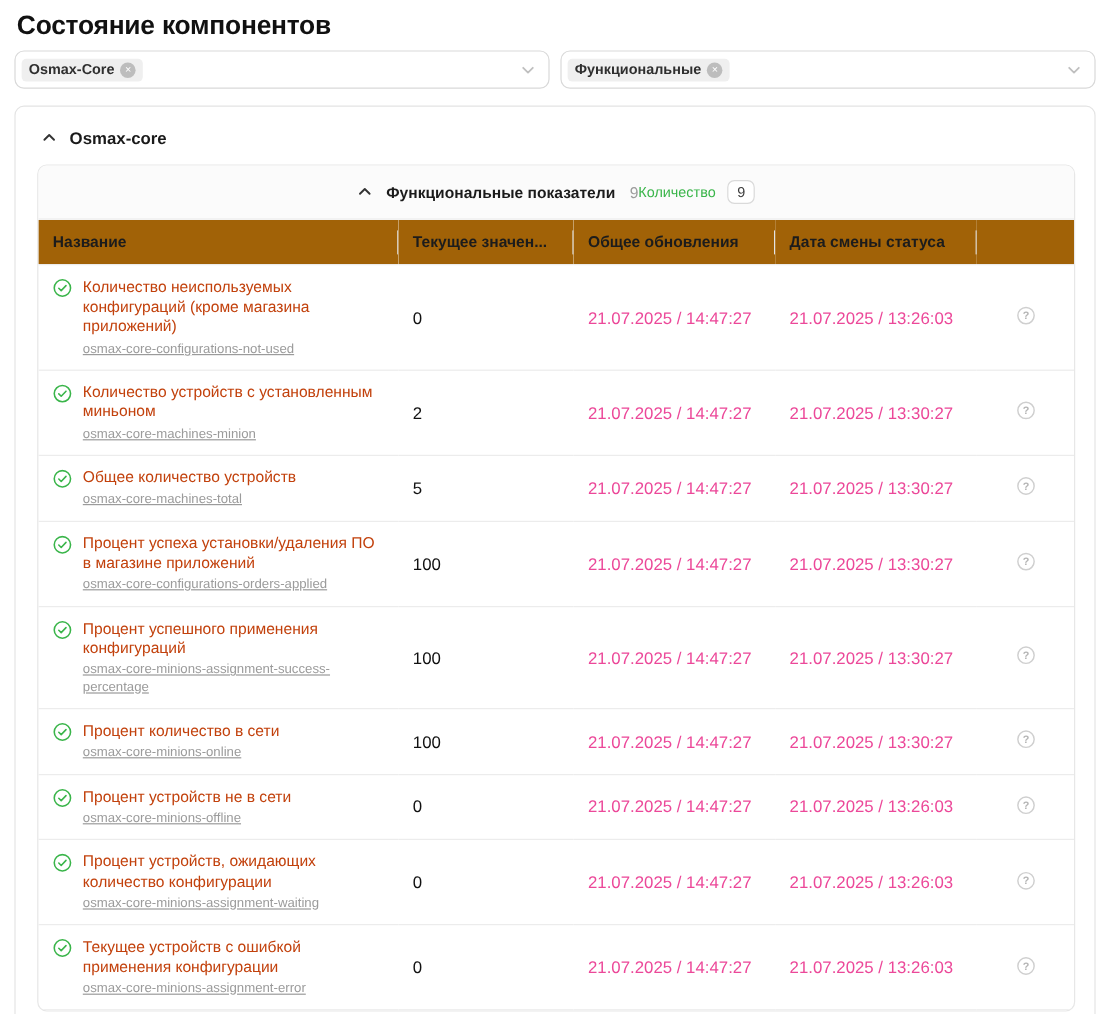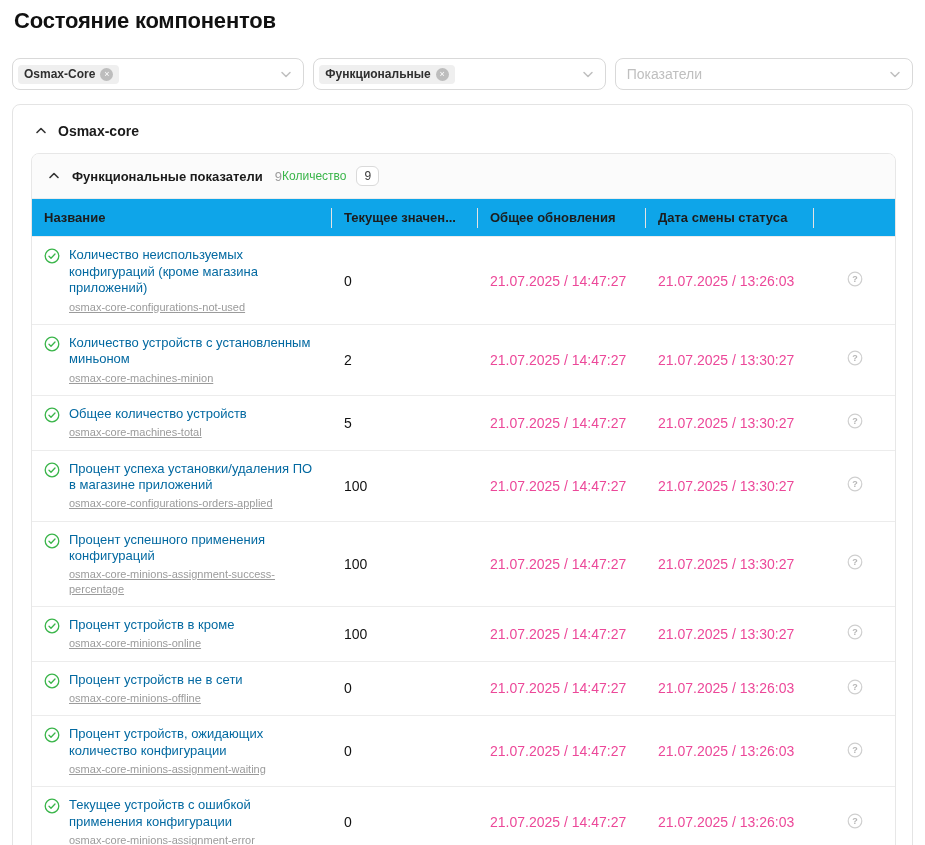--- a/index.html
+++ b/index.html
@@ -9,21 +9,21 @@
     min-height: 845px;
     background: #ffffff;
     color: #1a1a1a;
     font-family: "Liberation Sans", "DejaVu Sans", sans-serif;
   }
   .container { padding: 4px 12px 16px; }
 
   h1.page-title {
     font-size: 22px;
     font-weight: 700;
-    margin: 4px 2px 24px;
+    margin: 4px 2px 8px;
     color: #111;
     letter-spacing: -0.2px;
   }
 
   
   .filters { display:flex; gap:9px; }
   .select {
     flex:1; height:32px;
     border:1px solid #d9d9d9; border-radius:8px;
     background:#fff;
@@ -65,21 +65,21 @@
   }
 
   .section-card {
     border:1px solid #e7e7e7;
     border-radius:8px;
     margin:4px 0 0 2px;
     overflow:hidden;
     background:#fff;
   }
   .section-header {
-    display:flex; align-items:center; justify-content:flex-start;
+    display:flex; align-items:center; justify-content:center;
     padding:12px 16px;
     background:#fbfbfb;
     border-bottom:1px solid #ececec;
     cursor:pointer;
   }
   .sh-left { display:flex; align-items:center; gap:12px; }
   .sh-title { font-size:13px; font-weight:700; color:#1b1b1b; }
   .sh-count { font-size:13px; color:#9c9c9c; }
   .sh-right { display:flex; align-items:center; gap:10px; }
   .status-label { font-size:12px; color:var(--success, #3ab54a); }
@@ -92,40 +92,40 @@
   }
 
   
   table { width:100%; border-collapse:collapse; table-layout:fixed; }
   thead th {
     text-align:left;
     font-size:13px; font-weight:700; color:#1c1c1c;
     padding:11px 12px;
     border-bottom:1px solid #ececec;
     position:relative;
-    background:#0ea5e9;
+    background:#a16207;
     white-space:nowrap; overflow:hidden;
   }
   thead th:not(:last-child)::after {
     content:"";
     position:absolute; right:0; top:50%;
     transform:translateY(-50%);
     width:1px; height:20px;
     background:#e3e3e3;
   }
   tbody td {
     padding:10px 12px;
     border-bottom:1px solid #ececec;
     vertical-align:middle;
     font-size:13px;
   }
   .name-wrap { display:flex; gap:9px; align-items:flex-start; }
   .icon svg { display:block; }
   .icon.check { margin-top:1px; flex:0 0 auto; }
-  .row-name { font-size:13px; line-height:1.26; color:#0369a1; }
+  .row-name { font-size:13px; line-height:1.26; color:#c2410c; }
   .row-code { font-size:11px; line-height:1.3; color:#9b9b9b; margin-top:3px;text-decoration:underline; }
   .td-value { font-size:14px; color:#111; }
   .td-date  { font-size:14px; color:#ec4899; white-space:nowrap; }
   .td-help  { text-align:center; }
   .td-help .icon { display:inline-block; cursor:pointer; }
 </style>
 </head>
 <body>
 
 <div class="container">
@@ -151,28 +151,20 @@
         <span>Функциональные</span>
         <span class="chip-close">×</span>
       </span>
       <span class="chevron">
         <svg width="12" height="12" viewBox="0 0 12 12">
             <polyline points="2,4.5 6,8.5 10,4.5" fill="none" stroke="#bfbfbf" stroke-width="1.5" stroke-linecap="round" stroke-linejoin="round"></polyline>
           </svg>
       </span>
     </div>
 
-    <div class="select placeholder-only">
-      <span class="ph">Показатели</span>
-      <span class="chevron">
-        <svg width="12" height="12" viewBox="0 0 12 12">
-            <polyline points="2,4.5 6,8.5 10,4.5" fill="none" stroke="#bfbfbf" stroke-width="1.5" stroke-linecap="round" stroke-linejoin="round"></polyline>
-          </svg>
-      </span>
-    </div>
 
 
   </div>
 
   <div class="card">
 
     <div class="group-header">
       <span class="chevron">
         <svg width="12" height="12" viewBox="0 0 12 12">
             <polyline points="2,7.5 6,3.5 10,7.5" fill="none" stroke="#333" stroke-width="1.6" stroke-linecap="round" stroke-linejoin="round"></polyline>
@@ -360,21 +352,21 @@
   <tr>
     <td class="td-name">
       <div class="name-wrap">
         <span class="icon check">
           <svg width="16" height="16" viewBox="0 0 16 16">
             <circle cx="8" cy="8" r="6.8" fill="none" stroke="var(--success, #3ab54a)" stroke-width="1.3"></circle>
             <path d="M5 8.2l2 2 4-4.2" fill="none" stroke="var(--success, #3ab54a)" stroke-width="1.3" stroke-linecap="round" stroke-linejoin="round"></path>
           </svg>
         </span>
         <div class="name-texts">
-          <div class="row-name">Процент устройств в кроме</div>
+          <div class="row-name">Процент количество в сети</div>
           <div class="row-code">osmax-core-minions-online</div>
         </div>
       </div>
     </td>
     <td class="td-value">100</td>
     <td class="td-date">21.07.2025 / 14:47:27</td>
     <td class="td-date">21.07.2025 / 13:30:27</td>
     <td class="td-help">
       <span class="icon help">
         <svg width="16" height="16" viewBox="0 0 16 16">

